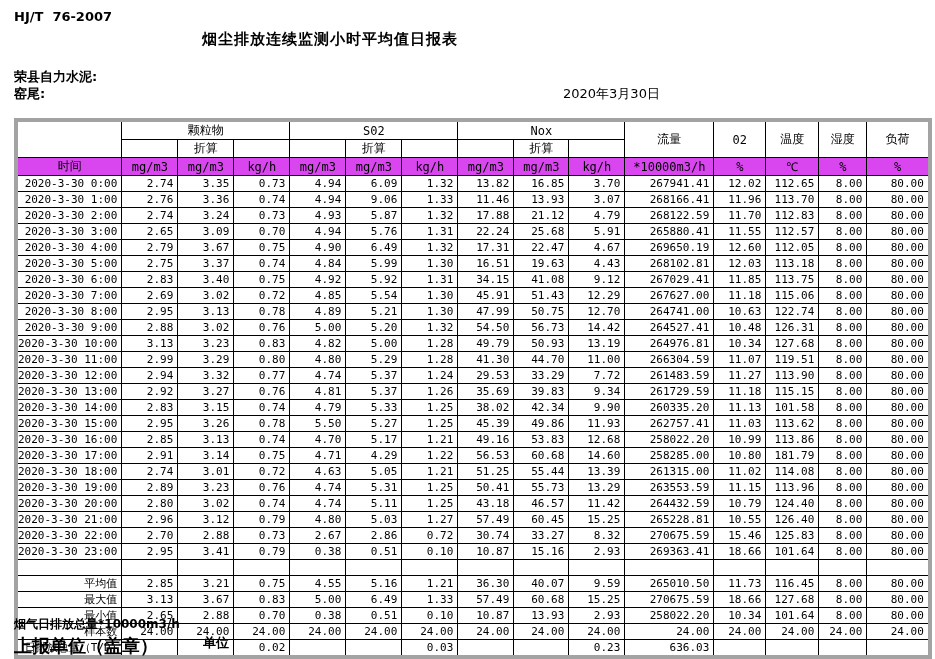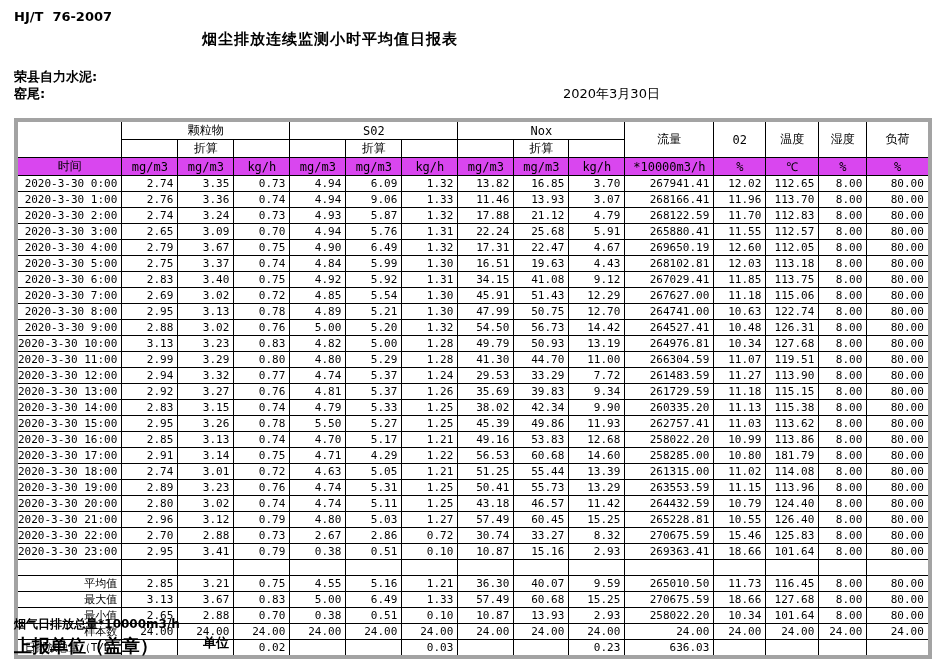--- a/index.html
+++ b/index.html
@@ -346,21 +346,21 @@
         <td>3.15</td>
         <td>0.74</td>
         <td>4.79</td>
         <td>5.33</td>
         <td>1.25</td>
         <td>38.02</td>
         <td>42.34</td>
         <td>9.90</td>
         <td class="flowcol">260335.20</td>
         <td>11.13</td>
-        <td>115.38</td>
+        <td>101.58</td>
         <td>8.00</td>
         <td>80.00</td>
       </tr>
       <tr>
         <td>2020-3-30 15:00</td>
         <td>2.95</td>
         <td>3.26</td>
         <td>0.78</td>
         <td>5.50</td>
         <td>5.27</td>

